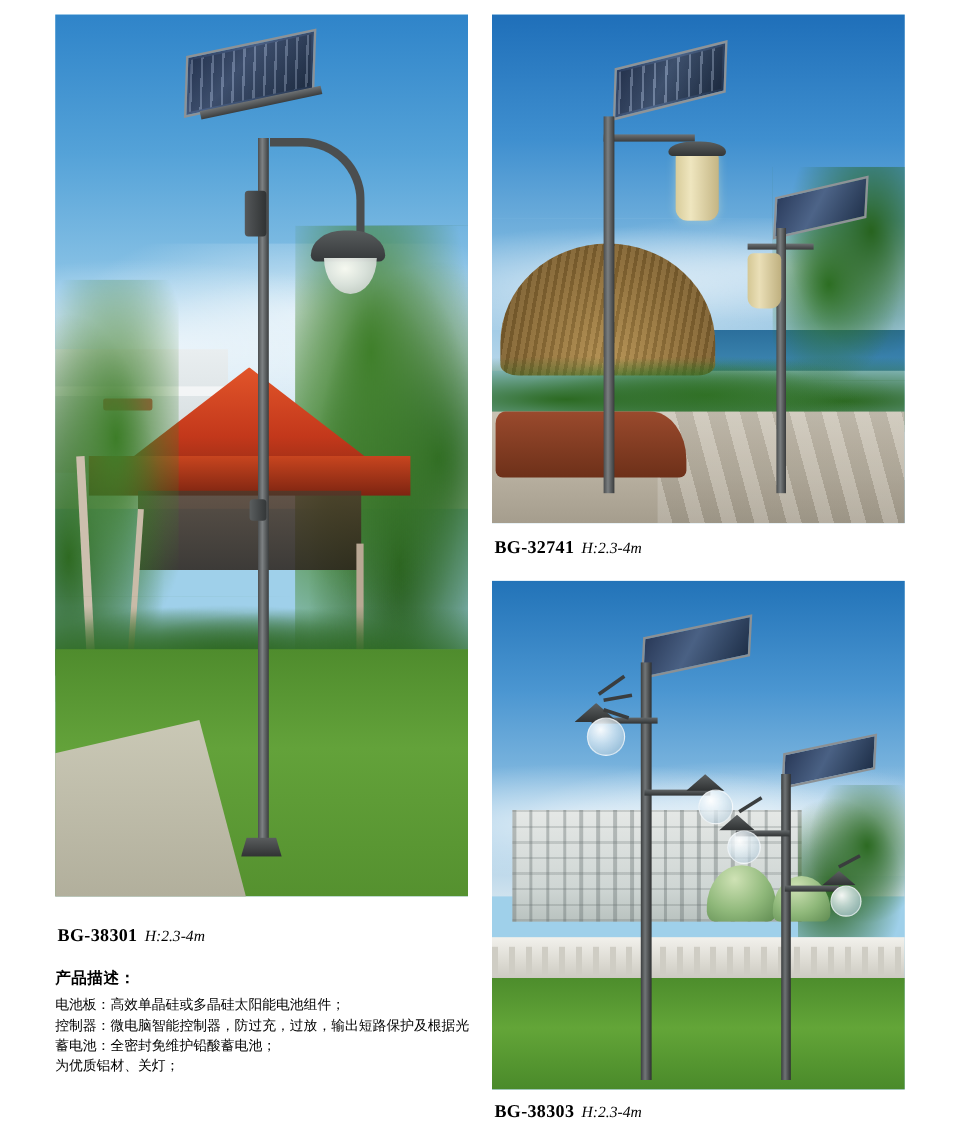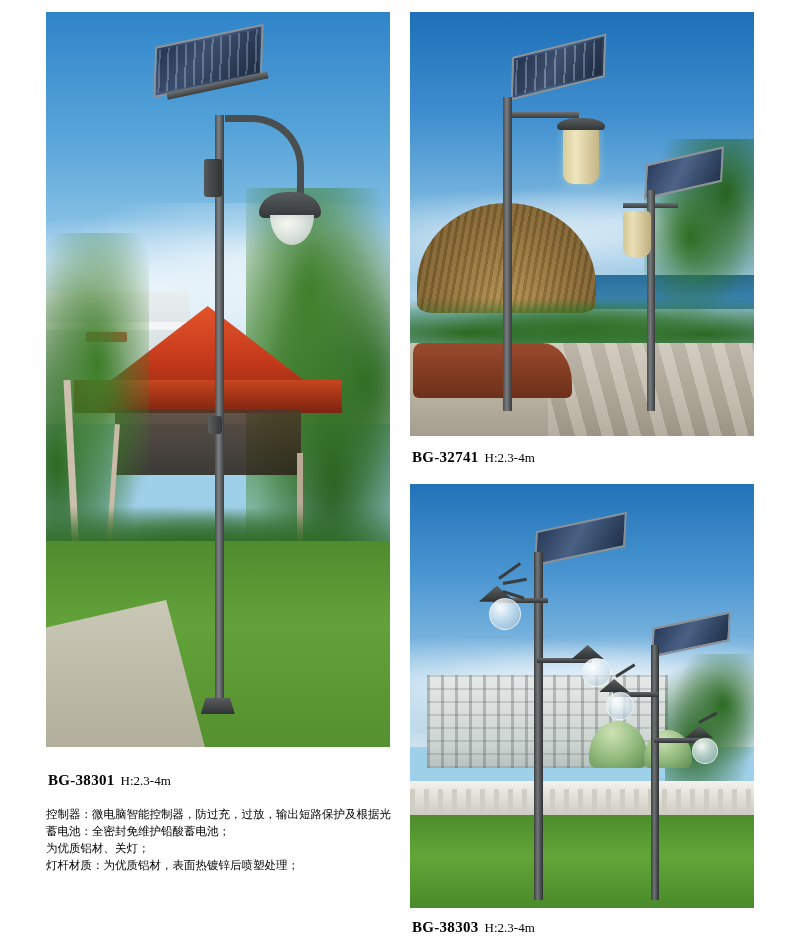--- a/index.html
+++ b/index.html
@@ -37,20 +37,21 @@
     white-space: nowrap;
   }
   .caption .code {
     font-weight: bold;
     font-size: 15px;
     letter-spacing: 0.3px;
   }
   .caption .hgt {
     font-size: 13px;
     margin-left: 6px;
+    font-style: italic;
   }
 
   
   #photo1 { left: 46px; top: 12px; width: 344px; height: 735px; }
 
   
   .sky1 {
     position: absolute; left: 0; top: 0; width: 100%; height: 56%;
     background: linear-gradient(to bottom, #2f84c9 0%, #54a2d8 28%, #8cc4e6 55%, #c4dff0 80%, #dfeaf0 100%);
   }
@@ -484,19 +485,20 @@
     <div class="p3-globe" style="left:82%; top:60%; width:24px; height:24px;"></div>
     <div class="p3-spike" style="left:60%; top:45%; width:22px; transform:rotate(-32deg);"></div>
     <div class="p3-spike" style="left:84%; top:56%; width:20px; transform:rotate(-28deg);"></div>
   </div>
 
   <div class="caption" id="cap3">
     <span class="code">BG-38303</span><span class="hgt">H:2.3-4m</span>
   </div>
 
   <div class="spec">
+    <div class="spec-title">产品描述：</div>
+    <div class="spec-line">电池板：高效单晶硅或多晶硅太阳能电池组件；</div>
     <div class="spec-line">控制器：微电脑智能控制器，防过充，过放，输出短路保护及根据光</div>
     <div class="spec-line">蓄电池：全密封免维护铅酸蓄电池；</div>
     <div class="spec-line">为优质铝材、关灯；</div>
-    <div class="spec-line">灯杆材质：为优质铝材，表面热镀锌后喷塑处理；</div>
   </div>
 
 </div>
 
 </body></html>

